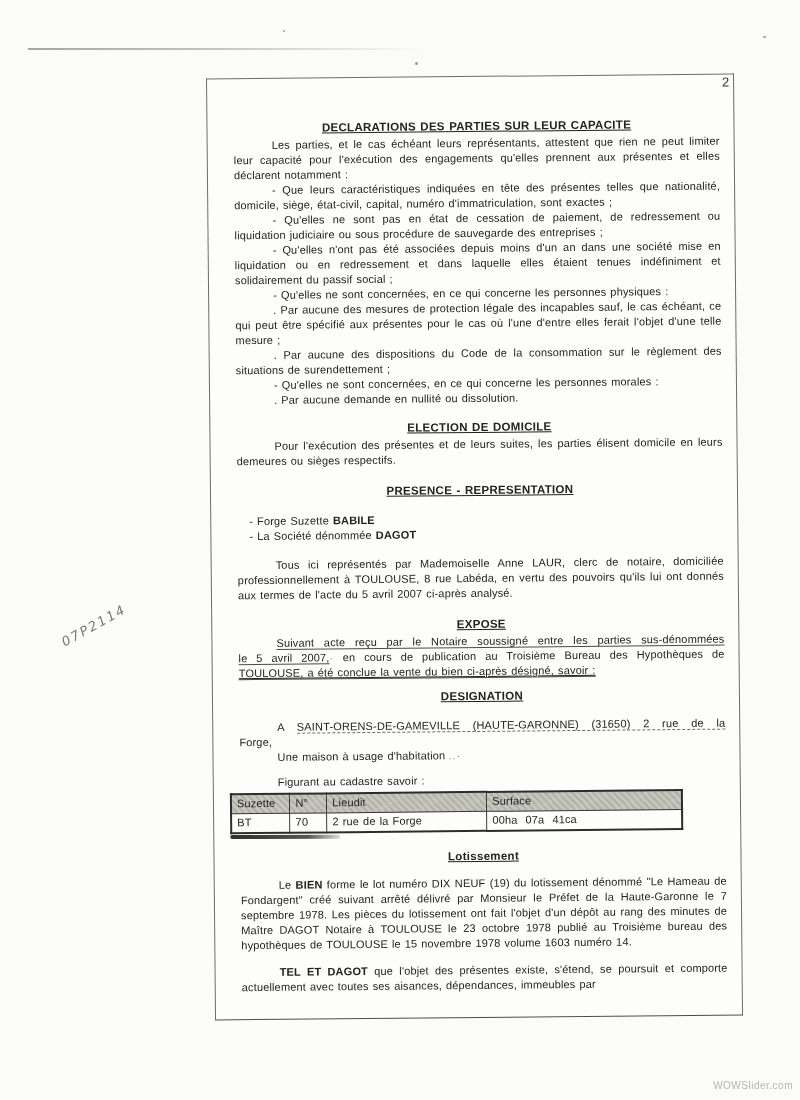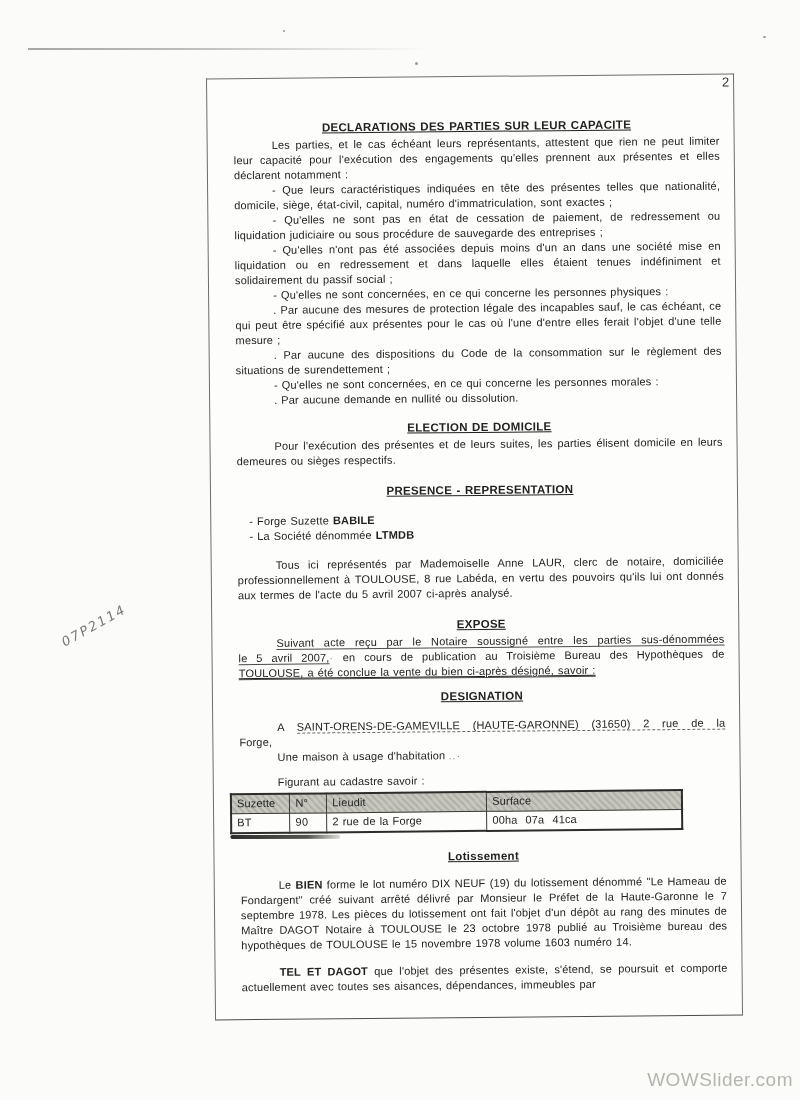--- a/index.html
+++ b/index.html
@@ -83,21 +83,21 @@
   .col-lieudit { width: 161px; } .col-surface { width: 196px; }
   .cell-surface { white-space: pre; }
   .table-smear {
     margin-left: -10px; margin-top: 1px;
     width: 110px; height: 4px;
     background: linear-gradient(to right, #2e2e2c, #55554f 70%, rgba(90,90,85,.2));
     transform: rotate(.4deg); border-radius: 2px;
   }
   .watermark {
     position: absolute; right: 7px; bottom: 9px;
-    font-size: 19px; color: #b5b5ae; letter-spacing: .5px;
+    font-size: 10px; color: #b5b5ae; letter-spacing: .5px;
   }
 </style>
 </head>
 <body>
 
 <div class="scan-streak"></div>
 <div class="speck" style="left:283px; top:30px; width:2px; height:2px;"></div>
 <div class="speck" style="left:415px; top:62px; width:3px; height:3px;"></div>
 <div class="speck" style="left:763px; top:36px; width:3px; height:2px;"></div>
 
@@ -117,21 +117,21 @@
     <p class="para">. Par aucune des mesures de protection légale des incapables sauf, le cas échéant, ce qui peut être spécifié aux présentes pour le cas où l'une d'entre elles ferait l'objet d'une telle mesure ;</p>
     <p class="para">. Par aucune des dispositions du Code de la consommation sur le règlement des situations de surendettement ;</p>
     <p class="para">- Qu'elles ne sont concernées, en ce qui concerne les personnes morales :</p>
     <p class="para">. Par aucune demande en nullité ou dissolution.</p>
 
     <div class="heading mt14">ELECTION DE DOMICILE</div>
     <p class="para mt2">Pour l'exécution des présentes et de leurs suites, les parties élisent domicile en leurs demeures ou sièges respectifs.</p>
 
     <div class="heading mt16">PRESENCE - REPRESENTATION</div>
     <p class="list-item mt14"><span>- Forge Suzette </span><span class="b">BABILE</span></p>
-    <p class="list-item"><span>- La Société dénommée </span><span class="b">LTMDB</span></p>
+    <p class="list-item"><span>- La Société dénommée </span><span class="b">DAGOT</span></p>
     <p class="para mt14">Tous ici représentés par Mademoiselle Anne LAUR, clerc de notaire, domiciliée professionnellement à TOULOUSE, 8 rue Labéda, en vertu des pouvoirs qu'ils lui ont donnés aux termes de l'acte du 5 avril 2007 ci-après analysé.</p>
 
     <div class="heading mt16">EXPOSE</div>
     <div class="jline mt2"><span class="u-hand">Suivant acte reçu par le Notaire soussigné entre les parties sus-dénommées</span></div>
     <div class="jline2"><span class="u-hand">le 5 avril 2007,</span><span class="pen-mark">·</span> <span>en cours de publication au Troisième Bureau des Hypothèques de</span></div>
     <div><span class="u-double">TOULOUSE, a été conclue la vente du bien ci-après désigné, savoir :</span></div>
 
     <div class="heading mt10">DESIGNATION</div>
     <div class="jline mt14"><span>A </span><span class="u-dash">SAINT-ORENS-DE-GAMEVILLE (HAUTE-GARONNE) (31650) 2 rue de la</span></div>
     <div>Forge,</div>
@@ -150,21 +150,21 @@
         <tr>
           <th>Suzette</th>
           <th>N°</th>
           <th>Lieudit</th>
           <th>Surface</th>
         </tr>
       </thead>
       <tbody>
         <tr>
           <td>BT</td>
-          <td>90</td>
+          <td>70</td>
           <td>2 rue de la Forge</td>
           <td class="cell-surface">00ha  07a  41ca</td>
         </tr>
       </tbody>
     </table>
     <div class="table-smear"></div>
 
     <div class="heading mt12">Lotissement</div>
     <p class="para mt12"><span>Le </span><span class="b">BIEN</span><span> forme le lot numéro DIX NEUF (19) du lotissement dénommé "Le Hameau de Fondargent" créé suivant arrêté délivré par Monsieur le Préfet de la Haute-Garonne le 7 septembre 1978. Les pièces du lotissement ont fait l'objet d'un dépôt au rang des minutes de Maître DAGOT Notaire à TOULOUSE le 23 octobre 1978 publié au Troisième bureau des hypothèques de TOULOUSE le 15 novembre 1978 volume 1603 numéro 14.</span></p>
     <p class="para mt12"><span class="b">TEL ET DAGOT</span><span> que l'objet des présentes existe, s'étend, se poursuit et comporte actuellement avec toutes ses aisances, dépendances, immeubles par</span></p>

